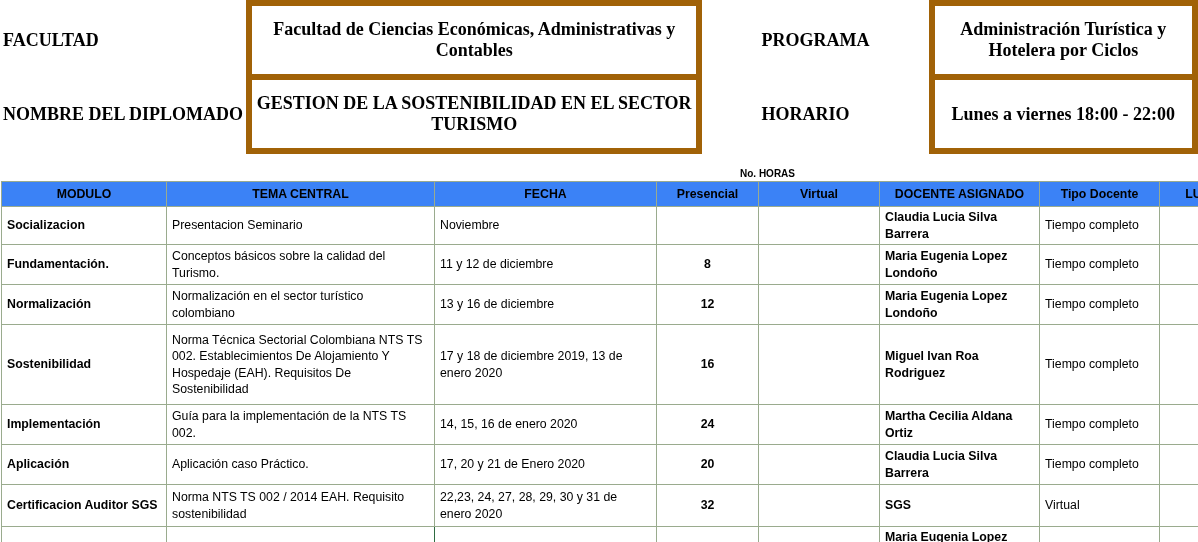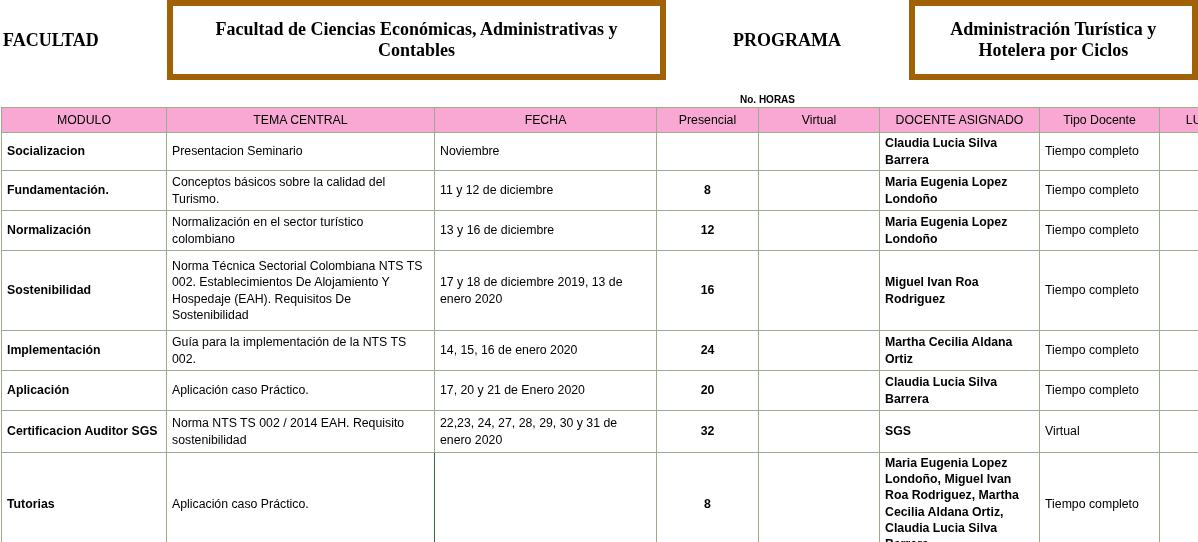--- a/index.html
+++ b/index.html
@@ -67,23 +67,23 @@
     margin: 0 1px;
   }
   table.main th, table.main td {
     border: 1px solid #9aab8e;
     vertical-align: middle;
     padding: 2px 5px;
     font-size: 12.3px;
     line-height: 1.32;
   }
   table.main thead th {
-    background: #f9a8d4;
+    background: #3b82f6;
     text-align: center;
-    font-weight: normal;
+    font-weight: bold;
     height: 20px;
     padding: 2px 3px;
   }
   td.c-modulo {
     font-weight: bold;
     text-align: left;
   }
   td.c-tema { text-align: left; }
   td.c-fecha { }
   td.c-pres { text-align: center; font-weight: bold; }
@@ -110,20 +110,27 @@
         <col style="width:182px">
         <col style="width:284px">
       </colgroup>
       <tbody>
           <tr>
         <td class="hdr-label">FACULTAD</td>
         <td class="hdr-box">Facultad de Ciencias  Económicas, Administrativas y Contables</td>
         <td class="hdr-spacer"></td>
         <td class="hdr-label">PROGRAMA</td>
         <td class="hdr-box">Administración Turística y Hotelera por Ciclos</td>
+      </tr>
+      <tr>
+        <td class="hdr-label">NOMBRE DEL DIPLOMADO</td>
+        <td class="hdr-box">GESTION DE LA SOSTENIBILIDAD EN EL SECTOR TURISMO</td>
+        <td class="hdr-spacer"></td>
+        <td class="hdr-label">HORARIO</td>
+        <td class="hdr-box">Lunes a viernes 18:00 - 22:00</td>
       </tr>
     </tbody>
       </table>
   </div>
 
   <table style="border-collapse:collapse;table-layout:fixed;width:1196px;margin:14px 1px 2px 1px;">
     <colgroup>
       <col style="width:165px">
       <col style="width:268px">
       <col style="width:222px">

